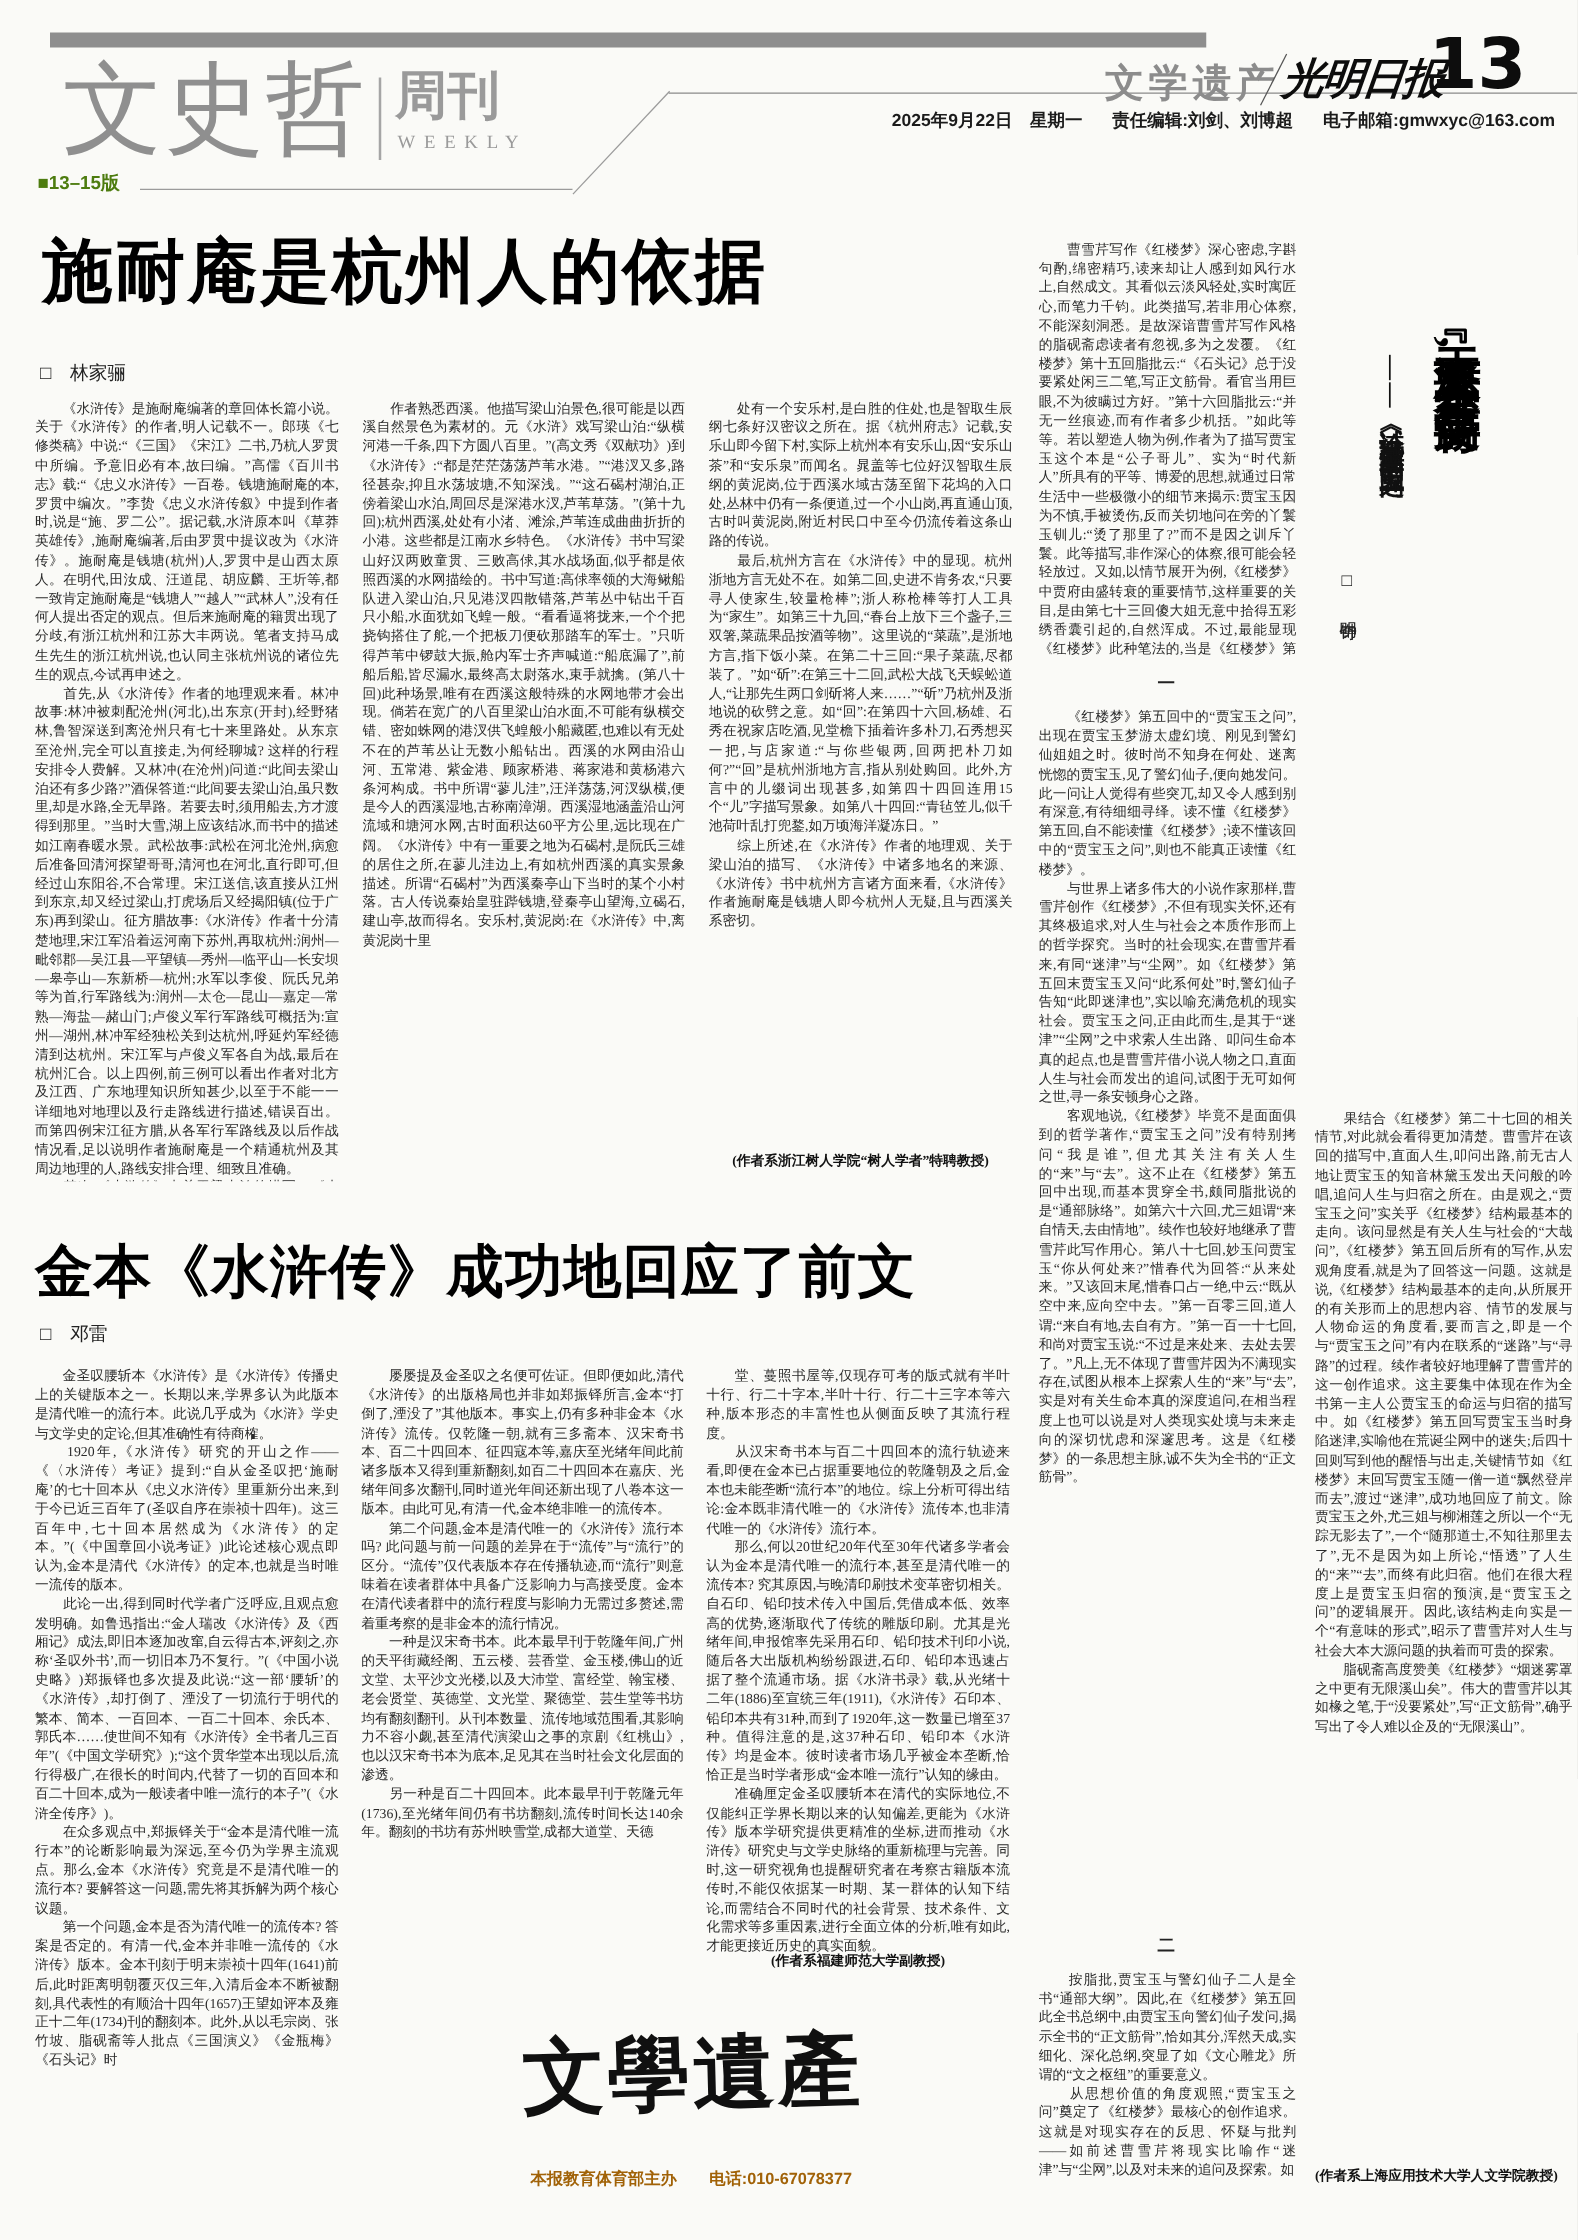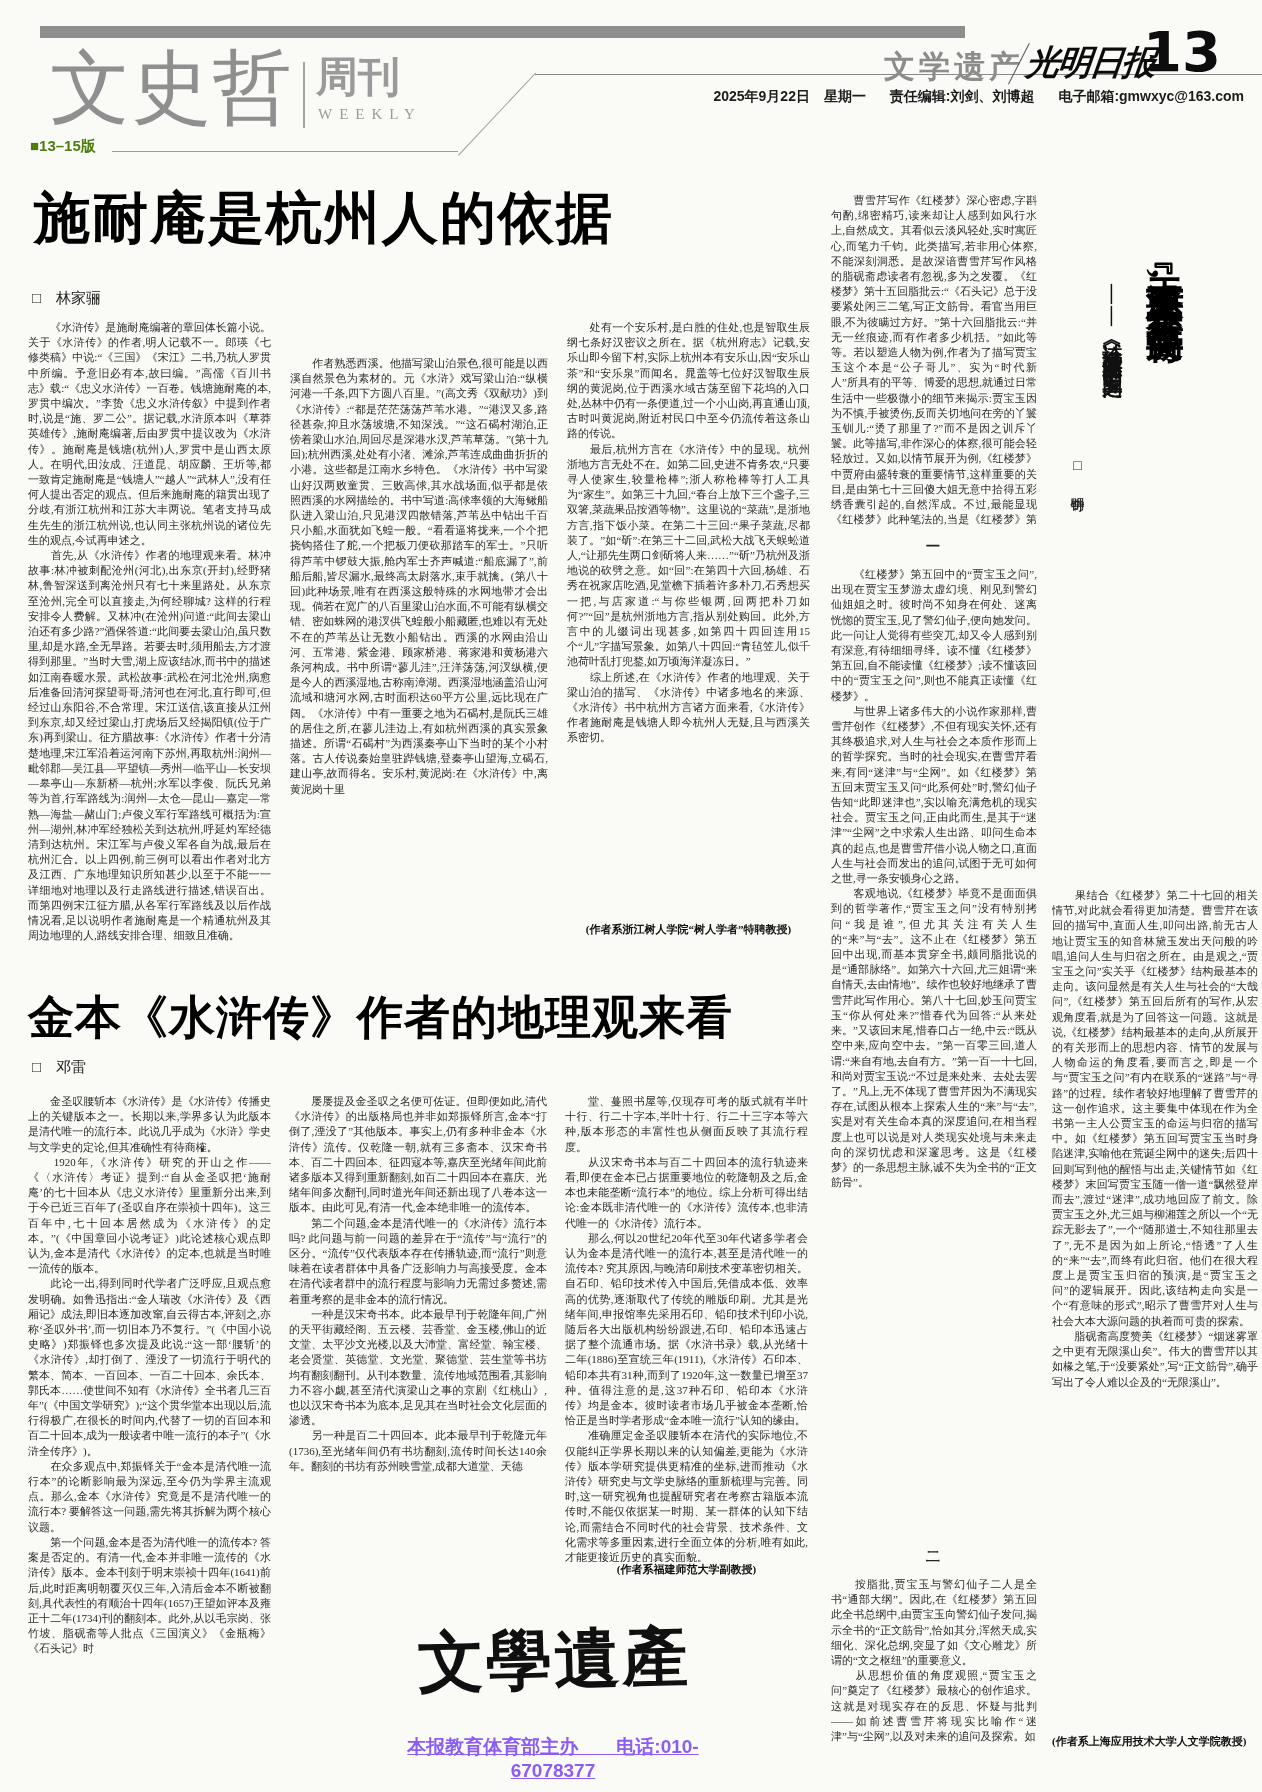--- a/index.html
+++ b/index.html
@@ -24,21 +24,21 @@
   .dateline span{margin-left:20px;}
   
   .coltext{font-size:11px;line-height:15.2px;text-align:justify;white-space:pre-wrap;color:#2a2a2a;overflow:hidden;}
   .credit{font-size:11px;line-height:15.2px;font-weight:700;text-align:center;color:#111;}
   .byline{font-size:15px;color:#222;}
   
   .a1-title{left:34px;top:188px;font-size:56px;font-weight:900;color:#000;letter-spacing:2px;line-height:1.1;}
   .a1-byline{left:32px;top:289px;}
   .a1-cols{left:28px;top:320px;width:783px;display:flex;gap:19px;}
   .a1-cols .c1{width:243px;height:625px;}
-  .a1-cols .c2{width:258px;height:625px;margin-top:36px;}
+  .a1-cols .c2{width:258px;height:625px;}
   .a1-cols .c3{width:243px;}
   .a1-cols .c3 .coltext{height:602px;}
   
   .a2-title{left:28px;top:993px;font-size:46px;font-weight:900;color:#000;letter-spacing:1px;line-height:1.1;}
   .a2-byline{left:32px;top:1058px;}
   .a2-cols{left:28px;top:1094px;width:783px;display:flex;gap:18px;}
   .a2-cols .c1{width:243px;height:684px;}
   .a2-cols .c2{width:258px;height:506px;}
   .a2-cols .c3{width:243px;}
   .a2-cols .c3 .coltext{height:468px;}
@@ -49,21 +49,21 @@
   .ra-p2{height:970px;}
   .ra-p3{flex:1;}
   .ra-colB{left:1052px;top:888px;width:206px;}
   .ra-colB .coltext{height:846px;}
   .ra-colB .credit{text-align:justify;}
   .ra-title{left:1136px;top:248px;height:540px;width:58px;writing-mode:vertical-rl;font-size:38px;font-weight:900;color:#000;letter-spacing:3px;line-height:58px;}
   .ra-subtitle{left:1098px;top:284px;height:530px;width:30px;writing-mode:vertical-rl;font-size:20px;font-weight:700;color:#111;letter-spacing:2px;line-height:30px;}
   .ra-byline{left:1066px;top:458px;height:130px;width:22px;writing-mode:vertical-rl;font-size:14px;color:#222;line-height:22px;}
   
   .calli{left:418px;top:1624px;font-size:66px;font-weight:900;color:#101010;letter-spacing:2px;transform:rotate(-1.5deg);line-height:1.1;}
-  .footer-line{left:398px;top:1734px;width:310px;text-align:center;font-size:19px;font-weight:700;color:#8b5cf6;font-family:"Liberation Sans",sans-serif;text-decoration:underline;}
+  .footer-line{left:398px;top:1734px;width:310px;text-align:center;font-size:13px;font-weight:700;color:#a16207;font-family:"Liberation Sans",sans-serif;}
 </style>
 </head>
 <body>
 
 <div id="page">
 
   <div class="abs topbar"></div>
   <div class="abs wsz">文史哲</div>
   <div class="abs logo-div"></div>
   <div class="abs zhoukan">周刊</div>
@@ -90,21 +90,21 @@
 　　其次,《水浒传》中关于梁山泊的描写。《水浒传》</div>
     <div class="c2 coltext">　　作者熟悉西溪。他描写梁山泊景色,很可能是以西溪自然景色为素材的。元《水浒》戏写梁山泊:“纵横河港一千条,四下方圆八百里。”(高文秀《双献功》)到《水浒传》:“都是茫茫荡荡芦苇水港。”“港汊又多,路径甚杂,抑且水荡坡塘,不知深浅。”“这石碣村湖泊,正傍着梁山水泊,周回尽是深港水汊,芦苇草荡。”(第十九回);杭州西溪,处处有小渚、滩涂,芦苇连成曲曲折折的小港。这些都是江南水乡特色。《水浒传》书中写梁山好汉两败童贯、三败高俅,其水战场面,似乎都是依照西溪的水网描绘的。书中写道:高俅率领的大海鳅船队进入梁山泊,只见港汊四散错落,芦苇丛中钻出千百只小船,水面犹如飞蝗一般。“看看逼将拢来,一个个把挠钩搭住了舵,一个把板刀便砍那踏车的军士。”只听得芦苇中锣鼓大振,舱内军士齐声喊道:“船底漏了”,前船后船,皆尽漏水,最终高太尉落水,束手就擒。(第八十回)此种场景,唯有在西溪这般特殊的水网地带才会出现。倘若在宽广的八百里梁山泊水面,不可能有纵横交错、密如蛛网的港汊供飞蝗般小船藏匿,也难以有无处不在的芦苇丛让无数小船钻出。西溪的水网由沿山河、五常港、紫金港、顾家桥港、蒋家港和黄杨港六条河构成。书中所谓“蓼儿洼”,汪洋荡荡,河汊纵横,便是今人的西溪湿地,古称南漳湖。西溪湿地涵盖沿山河流域和塘河水网,古时面积达60平方公里,远比现在广阔。《水浒传》中有一重要之地为石碣村,是阮氏三雄的居住之所,在蓼儿洼边上,有如杭州西溪的真实景象描述。所谓“石碣村”为西溪秦亭山下当时的某个小村落。古人传说秦始皇驻跸钱塘,登秦亭山望海,立碣石,建山亭,故而得名。安乐村,黄泥岗:在《水浒传》中,离黄泥岗十里</div>
     <div class="c3">
       <div class="coltext">　　处有一个安乐村,是白胜的住处,也是智取生辰纲七条好汉密议之所在。据《杭州府志》记载,安乐山即今留下村,实际上杭州本有安乐山,因“安乐山茶”和“安乐泉”而闻名。晁盖等七位好汉智取生辰纲的黄泥岗,位于西溪水域古荡至留下花坞的入口处,丛林中仍有一条便道,过一个小山岗,再直通山顶,古时叫黄泥岗,附近村民口中至今仍流传着这条山路的传说。
 　　最后,杭州方言在《水浒传》中的显现。杭州浙地方言无处不在。如第二回,史进不肯务农,“只要寻人使家生,较量枪棒”;浙人称枪棒等打人工具为“家生”。如第三十九回,“春台上放下三个盏子,三双箸,菜蔬果品按酒等物”。这里说的“菜蔬”,是浙地方言,指下饭小菜。在第二十三回:“果子菜蔬,尽都装了。”如“斫”:在第三十二回,武松大战飞天蜈蚣道人,“让那先生两口剑斫将人来……”“斫”乃杭州及浙地说的砍劈之意。如“回”:在第四十六回,杨雄、石秀在祝家店吃酒,见堂檐下插着许多朴刀,石秀想买一把,与店家道:“与你些银两,回两把朴刀如何?”“回”是杭州浙地方言,指从别处购回。此外,方言中的儿缀词出现甚多,如第四十四回连用15个“儿”字描写景象。如第八十四回:“青毡笠儿,似千池荷叶乱打兜鍪,如万顷海洋凝冻日。”
 　　综上所述,在《水浒传》作者的地理观、关于梁山泊的描写、《水浒传》中诸多地名的来源、《水浒传》书中杭州方言诸方面来看,《水浒传》作者施耐庵是钱塘人即今杭州人无疑,且与西溪关系密切。</div>
       <div class="credit">(作者系浙江树人学院“树人学者”特聘教授)</div>
     </div>
   </div>
 
-  <h2 class="abs a2-title" style="margin:0;">金本《水浒传》作者的地理观来看</h2>
+  <h2 class="abs a2-title" style="margin:0;">金本《水浒传》成功地回应了前文</h2>
   <div class="abs a2-byline byline">□　邓雷</div>
   <div class="abs a2-cols">
     <div class="c1 coltext">　　金圣叹腰斩本《水浒传》是《水浒传》传播史上的关键版本之一。长期以来,学界多认为此版本是清代唯一的流行本。此说几乎成为《水浒》学史与文学史的定论,但其准确性有待商榷。
 　　1920年,《水浒传》研究的开山之作——《〈水浒传〉考证》提到:“自从金圣叹把‘施耐庵’的七十回本从《忠义水浒传》里重新分出来,到于今已近三百年了(圣叹自序在崇祯十四年)。这三百年中,七十回本居然成为《水浒传》的定本。”(《中国章回小说考证》)此论述核心观点即认为,金本是清代《水浒传》的定本,也就是当时唯一流传的版本。
 　　此论一出,得到同时代学者广泛呼应,且观点愈发明确。如鲁迅指出:“金人瑞改《水浒传》及《西厢记》成法,即旧本逐加改窜,自云得古本,评刻之,亦称‘圣叹外书’,而一切旧本乃不复行。”(《中国小说史略》)郑振铎也多次提及此说:“这一部‘腰斩’的《水浒传》,却打倒了、湮没了一切流行于明代的繁本、简本、一百回本、一百二十回本、余氏本、郭氏本……使世间不知有《水浒传》全书者几三百年”(《中国文学研究》);“这个贯华堂本出现以后,流行得极广,在很长的时间内,代替了一切的百回本和百二十回本,成为一般读者中唯一流行的本子”(《水浒全传序》)。
 　　在众多观点中,郑振铎关于“金本是清代唯一流行本”的论断影响最为深远,至今仍为学界主流观点。那么,金本《水浒传》究竟是不是清代唯一的流行本? 要解答这一问题,需先将其拆解为两个核心议题。
 　　第一个问题,金本是否为清代唯一的流传本? 答案是否定的。有清一代,金本并非唯一流传的《水浒传》版本。金本刊刻于明末崇祯十四年(1641)前后,此时距离明朝覆灭仅三年,入清后金本不断被翻刻,具代表性的有顺治十四年(1657)王望如评本及雍正十二年(1734)刊的翻刻本。此外,从以毛宗岗、张竹坡、脂砚斋等人批点《三国演义》《金瓶梅》《石头记》时</div>
     <div class="c2 coltext">　　屡屡提及金圣叹之名便可佐证。但即便如此,清代《水浒传》的出版格局也并非如郑振铎所言,金本“打倒了,湮没了”其他版本。事实上,仍有多种非金本《水浒传》流传。仅乾隆一朝,就有三多斋本、汉宋奇书本、百二十四回本、征四寇本等,嘉庆至光绪年间此前诸多版本又得到重新翻刻,如百二十四回本在嘉庆、光绪年间多次翻刊,同时道光年间还新出现了八卷本这一版本。由此可见,有清一代,金本绝非唯一的流传本。
 　　第二个问题,金本是清代唯一的《水浒传》流行本吗? 此问题与前一问题的差异在于“流传”与“流行”的区分。“流传”仅代表版本存在传播轨迹,而“流行”则意味着在读者群体中具备广泛影响力与高接受度。金本在清代读者群中的流行程度与影响力无需过多赘述,需着重考察的是非金本的流行情况。
 　　一种是汉宋奇书本。此本最早刊于乾隆年间,广州的天平街藏经阁、五云楼、芸香堂、金玉楼,佛山的近文堂、太平沙文光楼,以及大沛堂、富经堂、翰宝楼、老会贤堂、英德堂、文光堂、聚德堂、芸生堂等书坊均有翻刻翻刊。从刊本数量、流传地域范围看,其影响力不容小觑,甚至清代演梁山之事的京剧《红桃山》,也以汉宋奇书本为底本,足见其在当时社会文化层面的渗透。

